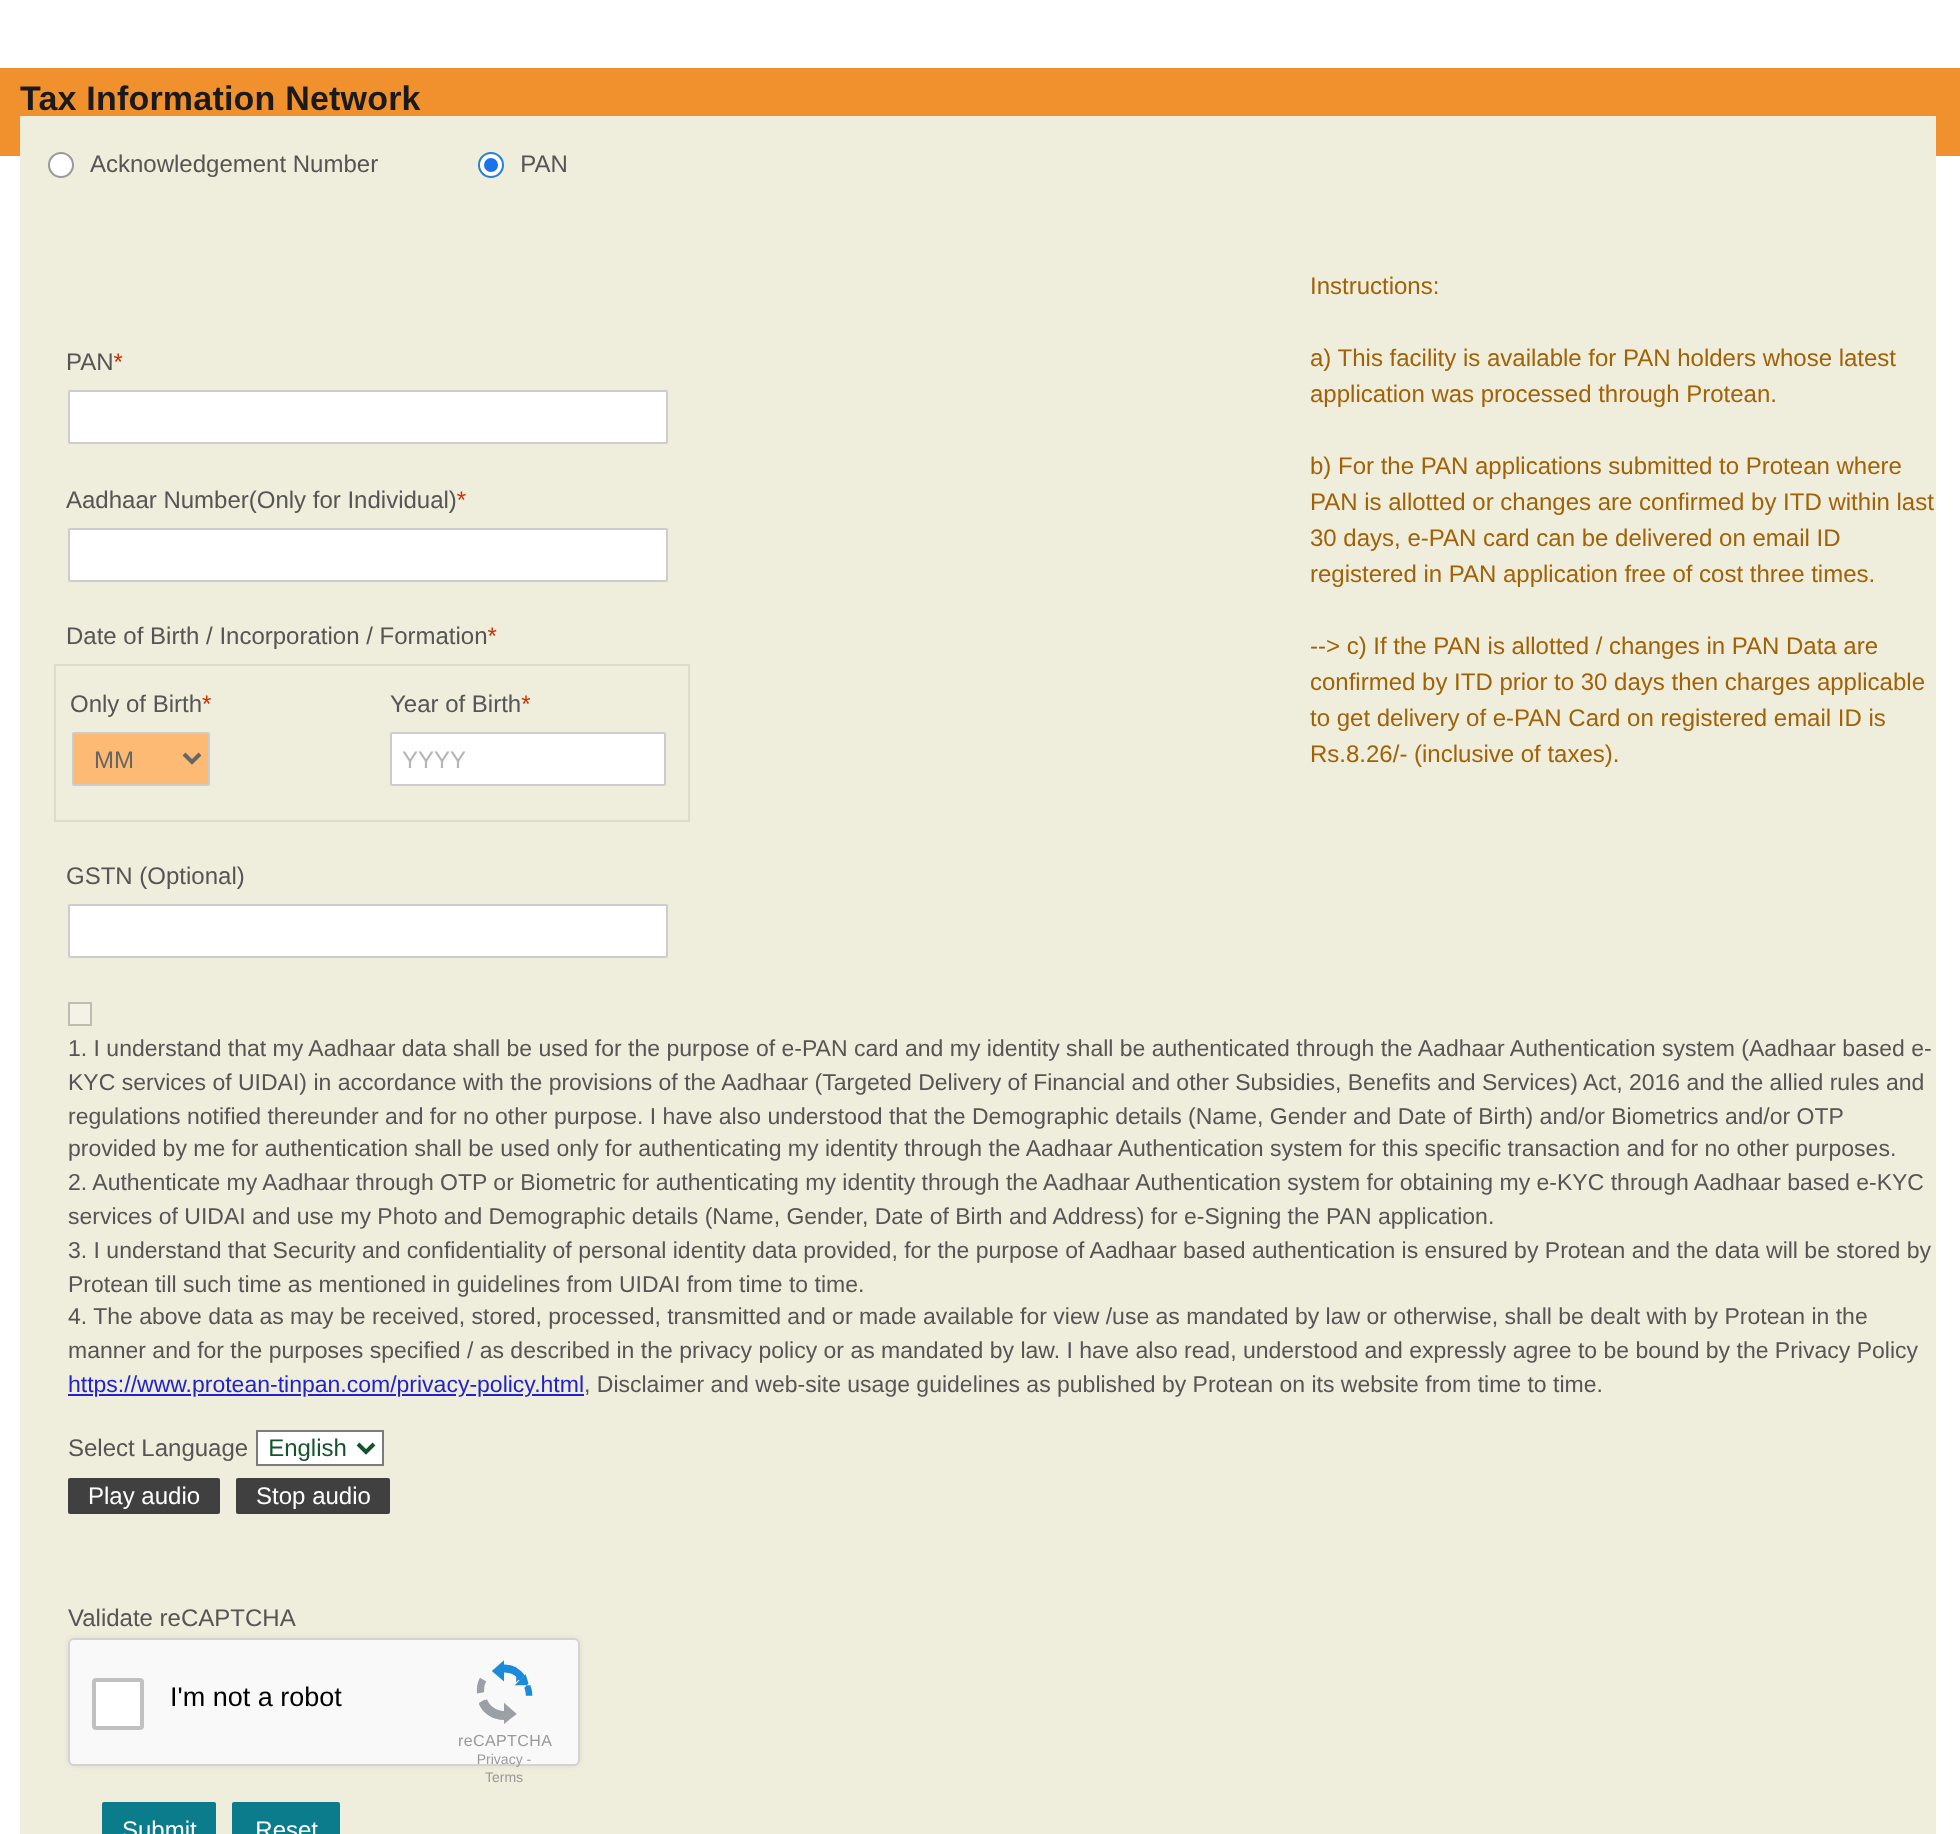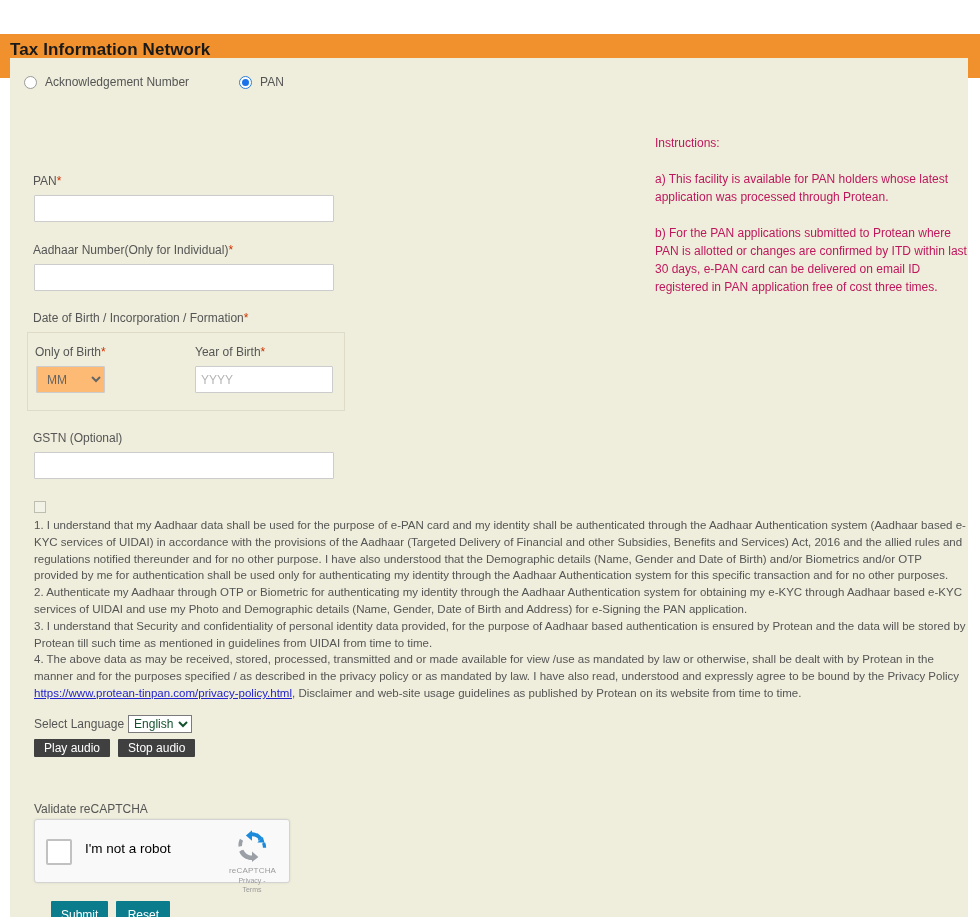--- a/index.html
+++ b/index.html
@@ -148,21 +148,21 @@
   .btn-teal{
     background:#0b7c8c;color:#fff;border:none;
     font-family:"Liberation Sans", sans-serif;font-size:12px;
     height:28px;min-width:54px;padding:0 10px;cursor:pointer;
     border-radius:1px;
   }
 
   
   .instructions{
     position:absolute;left:645px;top:76px;width:320px;
-    font-size:12px;line-height:18px;color:#be185d;
+    font-size:12px;line-height:18px;color:#a16207;
   }
   .instructions .ins-title{margin:0 0 18px 0;}
   .instructions p{margin:0 0 18px 0;}
 </style>
 </head>
 <body>
 
 <div class="header">
   <div class="brand">
     <div class="brand-line1">Tax Information Network</div>
@@ -238,15 +238,16 @@
 
   <div class="submit-row">
     <button class="btn-teal">Submit</button>
     <button class="btn-teal">Reset</button>
   </div>
 
   <div class="instructions">
     <p class="ins-title">Instructions:</p>
     <p>a) This facility is available for PAN holders whose latest application was processed through Protean.</p>
     <p>b) For the PAN applications submitted to Protean where PAN is allotted or changes are confirmed by ITD within last 30 days, e-PAN card can be delivered on email ID registered in PAN application free of cost three times.</p>
+    <p>--&gt; c) If the PAN is allotted / changes in PAN Data are confirmed by ITD prior to 30 days then charges applicable to get delivery of e-PAN Card on registered email ID is Rs.8.26/- (inclusive of taxes).</p>
   </div>
 
 </div>
 
 </body></html>

